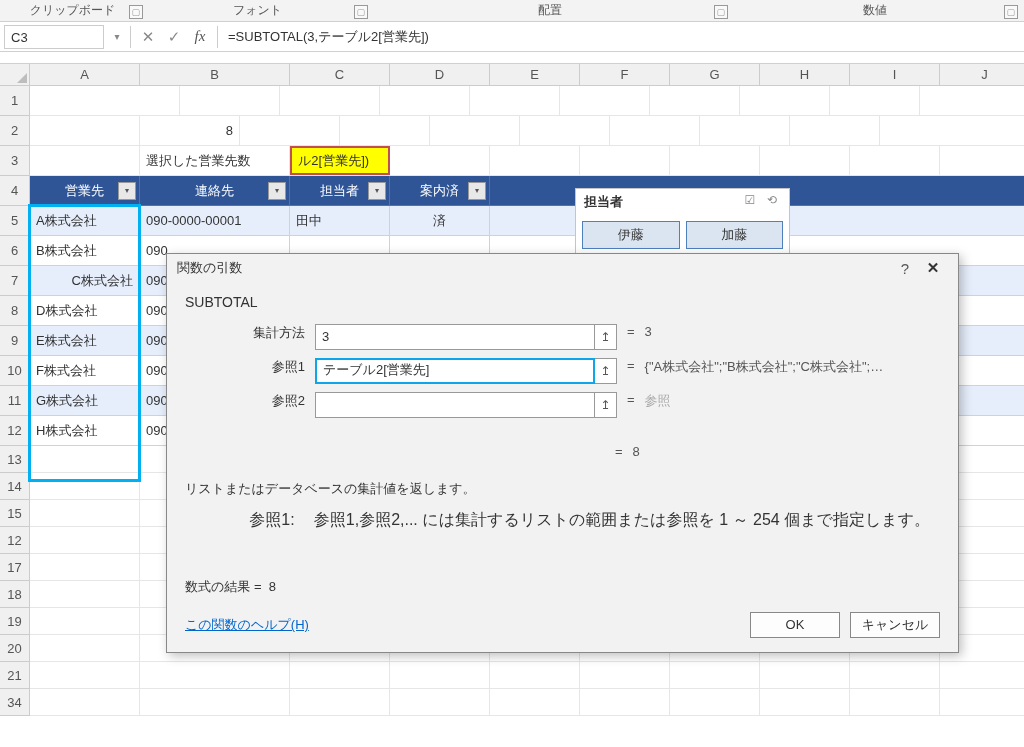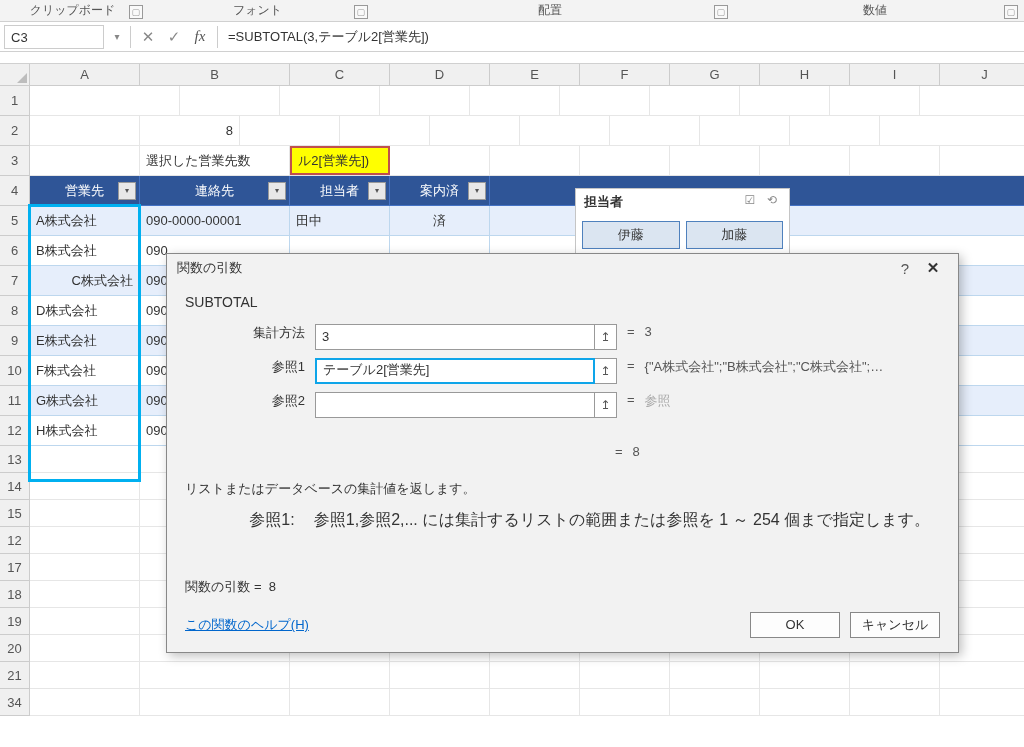--- a/index.html
+++ b/index.html
@@ -427,21 +427,21 @@
       <div class="dlg-result">8</div>
     </div>
 
     <div class="dlg-desc">リストまたはデータベースの集計値を返します。</div>
     <div class="dlg-desc2">
       <span class="l">参照1:</span>
       <span>参照1,参照2,... には集計するリストの範囲または参照を 1 ～ 254 個まで指定します。</span>
     </div>
   </div>
   <div style="position:absolute;bottom:56px;left:18px" class="dlg-formula-result">
-    <span>関数の引数 =</span>&nbsp;&nbsp;<span>8</span>
+    <span>数式の結果 =</span>&nbsp;&nbsp;<span>8</span>
   </div>
   <div class="dlg-footer">
     <a class="dlg-link">この関数のヘルプ(H)</a>
     <div class="dlg-spacer"></div>
     <div class="dlg-btn">OK</div>
     <div class="dlg-btn">キャンセル</div>
   </div>
 </div>
 
 </body></html>

